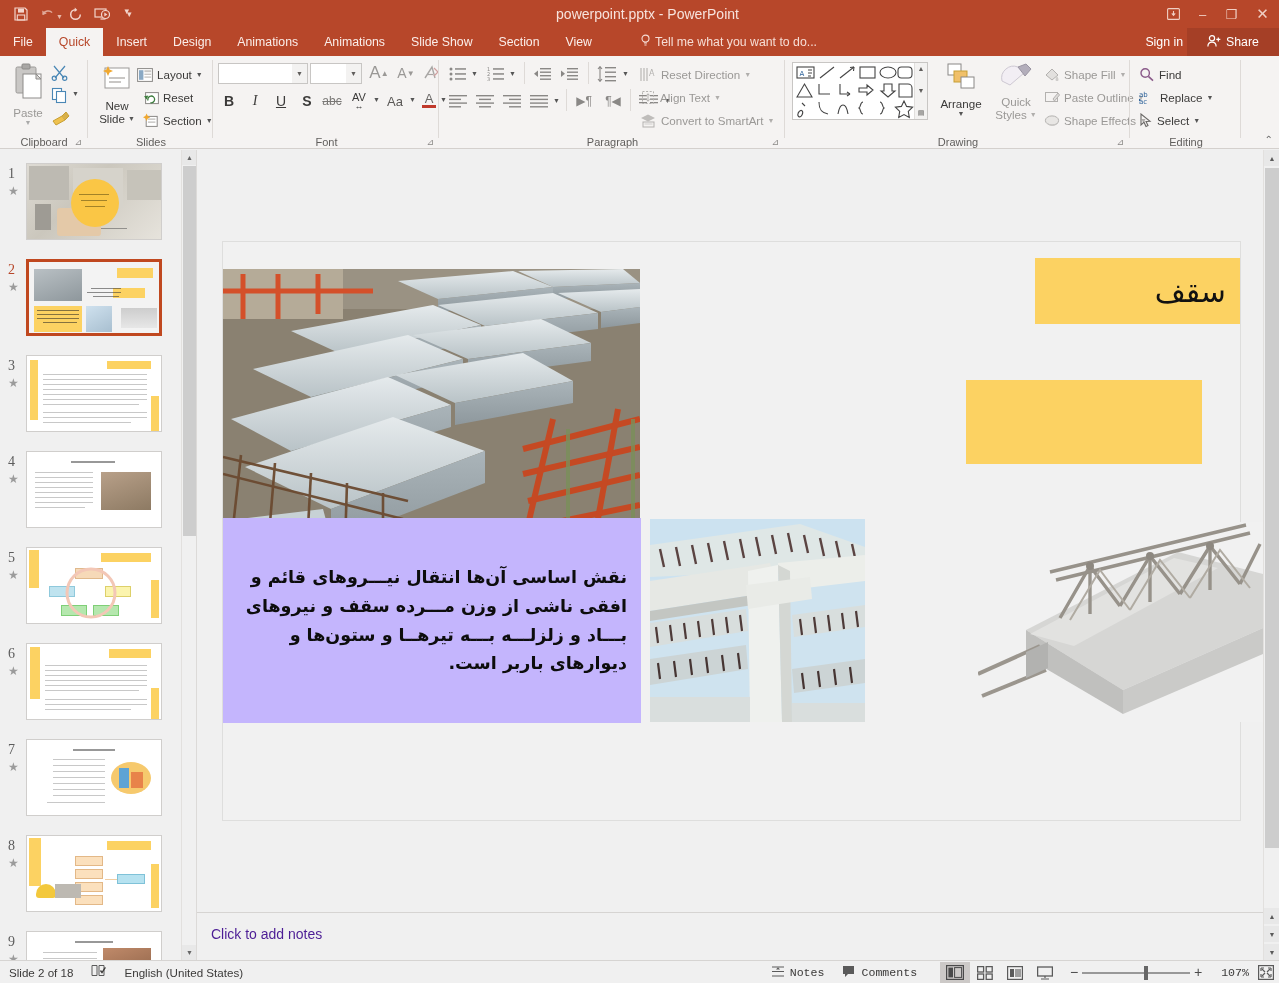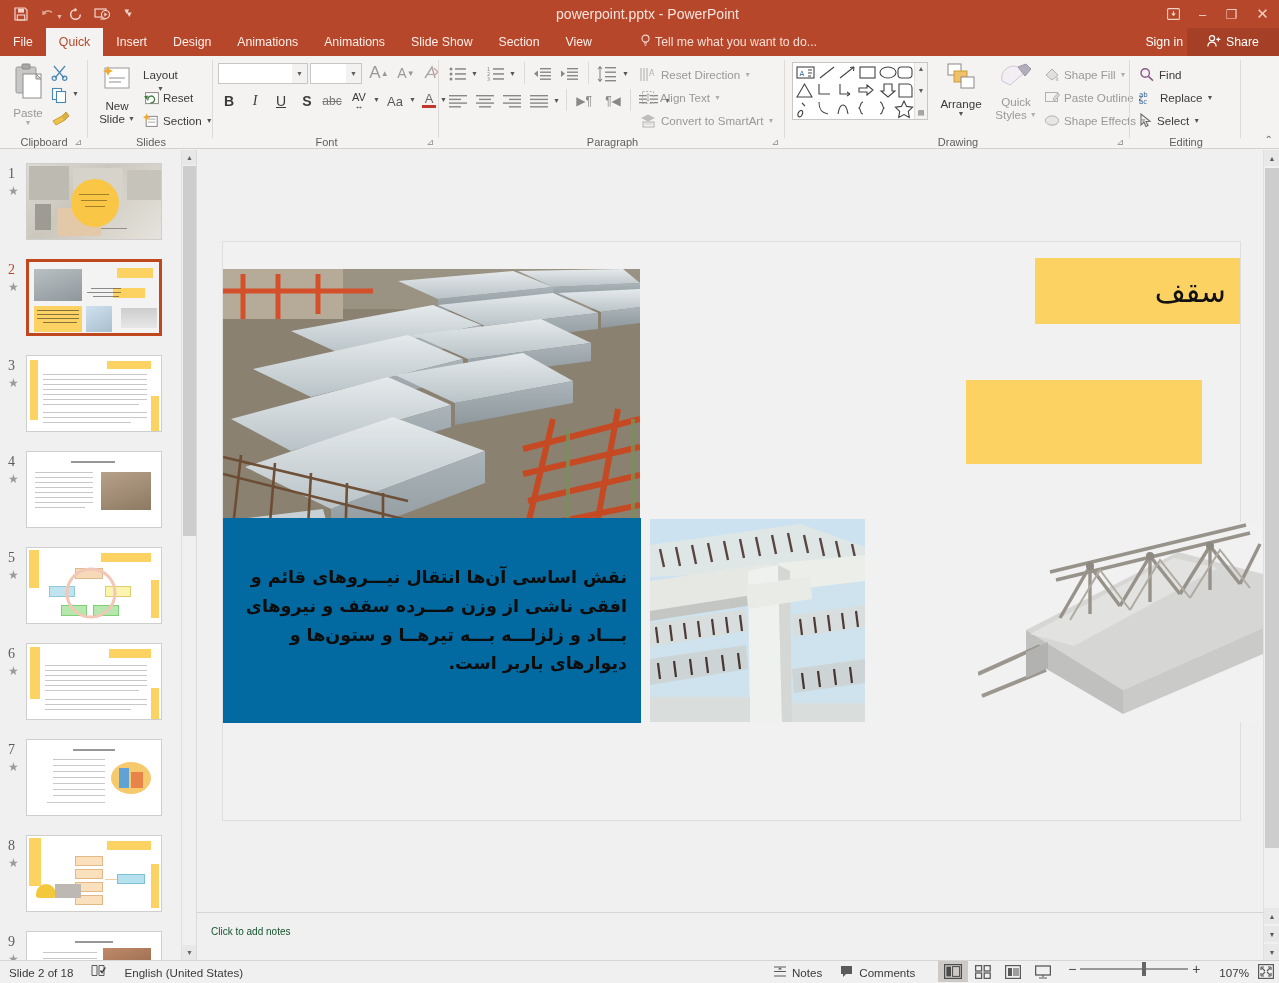--- a/index.html
+++ b/index.html
@@ -169,21 +169,21 @@
     background: #fcd262;
   }
   .body-text {
     position: absolute; right: 250px; top: 134px; width: 320px;
     direction: rtl; text-align: right; color: #121212;
     font-size: 21px; font-weight: bold; line-height: 1.48;
     font-family: "DejaVu Sans", sans-serif;
   }
   .yellow-block {
     position: absolute; left: 0px; top: 276px; width: 418px; height: 205px;
-    background: #0369a1; display: flex; align-items: center; justify-content: center;
+    background: #c4b5fd; display: flex; align-items: center; justify-content: center;
   }
   .yellow-block p {
     direction: rtl; text-align: right; color: #0d0d0d;
     font-size: 17.5px; font-weight: bold; line-height: 1.63; padding: 0 14px;
     font-family: "DejaVu Sans", sans-serif;
   }
 
   
   .img-blocks {
     position: absolute; left: 0px; top: 27px; width: 417px; height: 277px;
@@ -197,21 +197,21 @@
     position: absolute; left: 755px; top: 280px; width: 285px; height: 200px;
     overflow: hidden; background: #f1f1f1;
   }
 
   
   .notesbar {
     position: absolute; left: 197px; top: 912px; width: 1066px; height: 48px;
     background: #f0f0f0; border-top: 1px solid #d6d4d2;
   }
   .notesbar span {
-    position: absolute; left: 14px; top: 13px; font-size: 10px; color: #14532d;
+    position: absolute; left: 14px; top: 13px; font-size: 14px; color: #4c1d95;
   }
   .vsplit { position: absolute; left: 196px; top: 150px; width: 1px; height: 810px; background: #dcdad8; }
 
   
   .vscroll {
     position: absolute; right: 0; top: 150px; width: 16px; height: 810px; background: #f0f0f0;
     border-left: 1px solid #e2e0de;
   }
   .vscroll .up, .vscroll .down, .vscroll .pup, .vscroll .pdn {
     position: absolute; left: 0; width: 16px; height: 16px; background: #e8e8e8;
@@ -221,21 +221,21 @@
   .vscroll .pdn { bottom: 18px; } .vscroll .down { bottom: 0; }
   .vscroll .bar { position: absolute; left: 1px; top: 18px; width: 14px; height: 680px; background: #cdcdcd; }
 
   
   .statusbar {
     position: absolute; left: 0; bottom: 0; width: 1279px; height: 23px;
     background: #f0f0f0; border-top: 1px solid #d6d4d2;
     display: flex; align-items: center; font-size: 11.6px; color: #3b3a39;
   }
   .sb-item { display: flex; align-items: center; gap: 5px; padding: 0 9px; height: 23px; white-space: nowrap;}
-  .sb-right { position: absolute; right: 0; top: 0; height: 23px; display: flex; align-items: flex-start; }
+  .sb-right { position: absolute; right: 0; top: 0; height: 23px; display: flex; align-items: center; font-family: Liberation Mono, monospace; }
   .viewbtn {
     width: 30px; height: 21px; display: flex; align-items: center; justify-content: center;
     color: #5a5a5a;
   }
   .viewbtn.active { background: #ccc9c7; }
   .zoomslider { display: flex; align-items: center; gap: 0px; padding: 0 6px; }
   .zs-track { position: relative; width: 108px; height: 14px; display:flex; align-items:center;}
   .zs-line { position: absolute; left: 0; top: 6px; width: 108px; height: 2px; background: #989898; }
   .zs-thumb { position: absolute; left: 62px; top: 0; width: 4px; height: 14px; background: #666; }
   .zs-sign { width: 16px; text-align: center; font-size: 14px; color: #4a4a4a; }
@@ -374,21 +374,21 @@
           <rect x="10" y="18" width="12" height="2" fill="#c9c7c5"></rect>
           <path d="M9 3 l1.6 3.4 3.4 1.6 -3.4 1.6 -1.6 3.4 -1.6 -3.4 -3.4 -1.6 3.4 -1.6z" fill="#f0a830"></path>
         </svg>
       </span>
       <span class="btn-lbl">New</span>
       <span class="btn-lbl" style="display:flex;align-items:center;gap:3px">
         <span>Slide</span>
         <span class="caret">▼</span>
       </span>
     </div>
-    <div class="smallitem" style="left:54px; top:8px;flex-direction:column;">
+    <div class="smallitem" style="left:48px; top:8px;">
       <svg width="16" height="14" viewBox="0 0 16 14">
           <rect x="0.6" y="0.6" width="14.8" height="12.8" fill="#fff" stroke="#8a8886"></rect>
           <rect x="2" y="2.2" width="4.4" height="9.6" fill="#8aa9c4"></rect>
           <rect x="7.4" y="2.2" width="6.8" height="2" fill="#c9c7c5"></rect>
           <rect x="7.4" y="5.6" width="6.8" height="1.4" fill="#c9c7c5"></rect>
           <rect x="7.4" y="8.4" width="6.8" height="1.4" fill="#c9c7c5"></rect>
         </svg>
       <span class="btn-lbl">Layout</span>
       <span class="caret">▼</span>
     </div>

